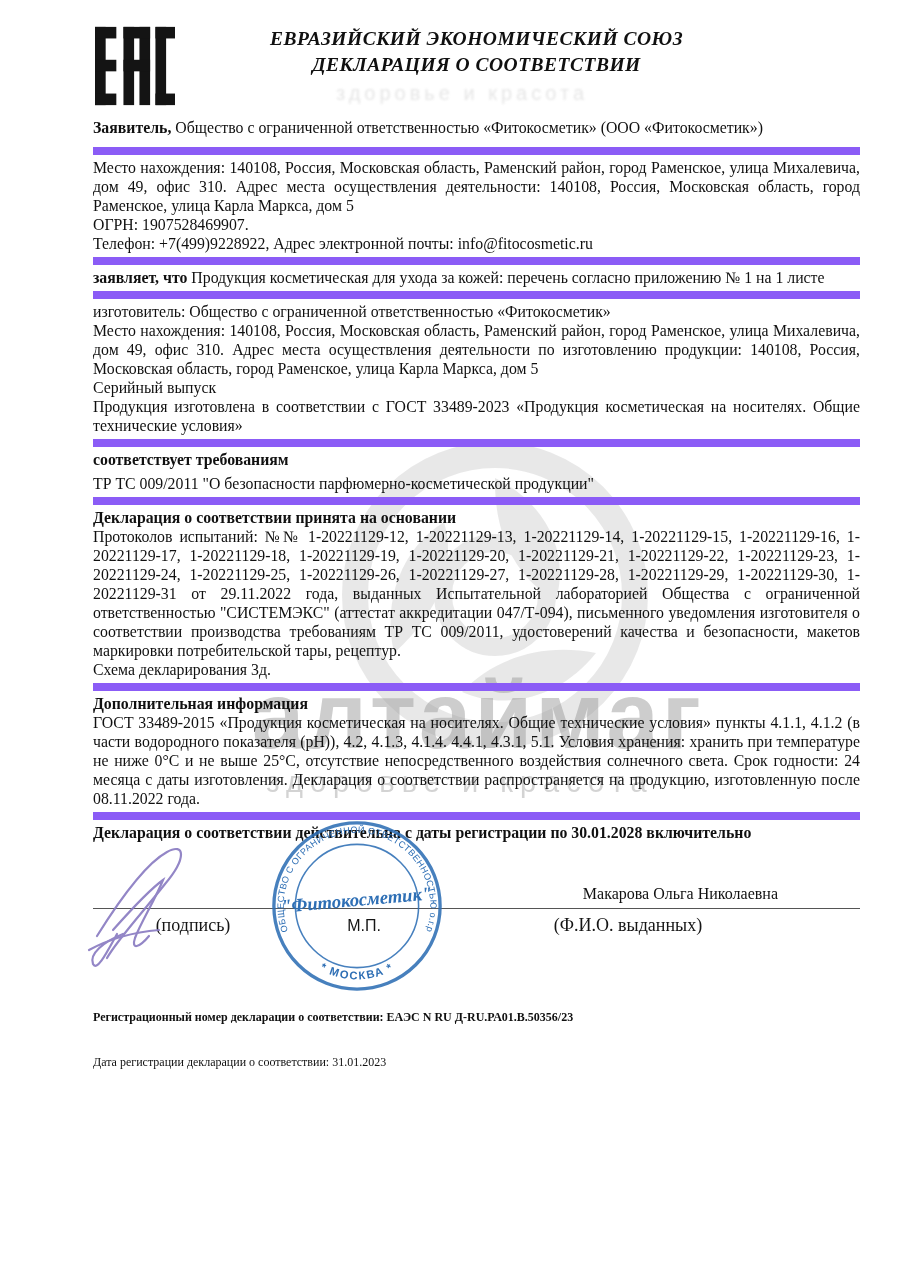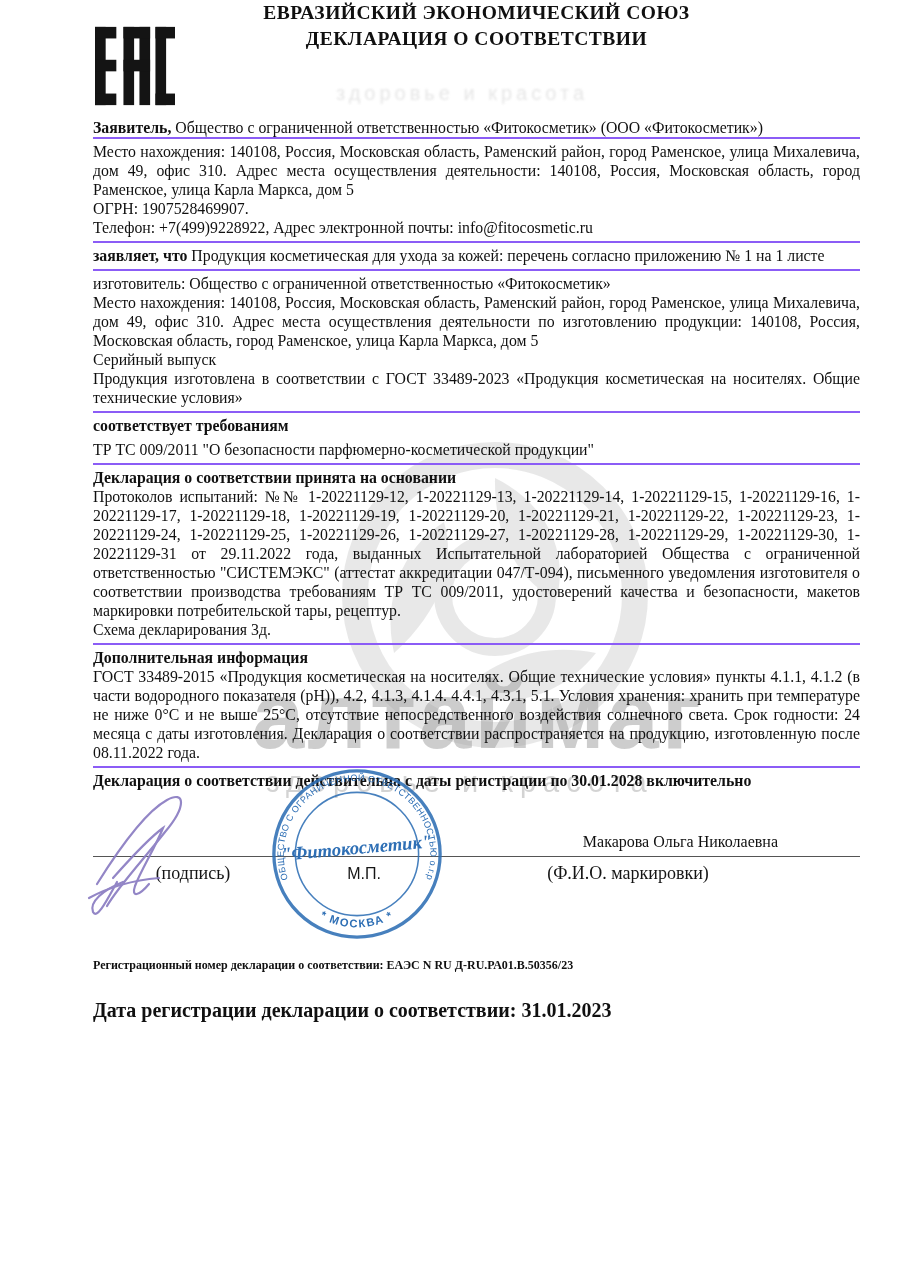--- a/index.html
+++ b/index.html
@@ -25,39 +25,39 @@
     font-family:"Liberation Sans",sans-serif;font-size:29px;letter-spacing:7px;
     color:#a8a8a8;opacity:.5;transform:translateX(10px);
   }
   
   .content{
     position:absolute;left:93px;top:0;width:767px;z-index:2;
     font-size:15.8px;line-height:19px;
   }
   .hdr{position:relative;height:112px;}
   .eac{position:absolute;left:2px;top:22px;}
-  .titles{text-align:center;font-weight:bold;font-size:19.5px;line-height:26px;letter-spacing:.5px;}
-  .p-applicant{margin:6px 0 0;}
-  .sec{border-top:2px solid #8b5cf6;padding:3px 0 4px;}
+  .titles{padding-top:26px;text-align:center;font-weight:bold;font-size:19.5px;line-height:26px;letter-spacing:.5px;font-style:italic;}
+  .p-applicant{margin:6px 0 0;padding-bottom:10px;}
+  .sec{border-top:8px solid #8b5cf6;padding:3px 0 4px;}
   .just{text-align:justify;}
   .b{font-weight:bold;}
   .gap-top{margin-top:5px;}
   .validity{font-weight:bold;}
   
   .sigblock{position:relative;height:152px;z-index:3;}
   .sig-line{position:absolute;left:0;right:0;top:62px;border-top:1.6px solid #555;}
   .sig-svg{position:absolute;left:-10px;top:-8px;z-index:4;}
   .stamp-svg{position:absolute;left:176px;top:-28px;z-index:4;}
   .cap{position:absolute;top:70px;font-size:18px;text-align:center;color:#151515;}
   .cap-sign{left:38px;width:124px;}
   .cap-mp{left:236px;width:70px;font-family:"Liberation Sans",sans-serif;font-size:16px;}
   .fio-name{position:absolute;left:385px;top:38px;width:300px;text-align:right;font-size:16px;}
   .cap-fio{left:400px;width:270px;}
   .reg-line{margin:10px 0 0;font-weight:bold;font-size:12px;}
-  .date-line{margin:26px 0 0;font-weight:bold;font-size:20px;}
+  .date-line{margin:26px 0 0;font-weight:normal;font-size:12px;}
 </style>
 </head>
 <body>
 
 <div class="page">
 
   <div class="wm wm-top">здоровье и красота</div>
   <div class="wm wm-emblem">
     <svg width="330" height="330" viewBox="0 0 330 330">
       <g fill="none" stroke="#8f8f8f">
@@ -172,20 +172,20 @@
           <text font-family="Liberation Sans, sans-serif" font-size="11.5" font-weight="bold" fill="#2e6fb5" letter-spacing="1.5" text-anchor="middle">
             <textPath href="#stamp-bottom-arc" startOffset="50%">* МОСКВА *</textPath>
           </text>
           <text x="90" y="90" text-anchor="middle" font-family="Liberation Serif, serif" font-size="19" font-weight="bold" font-style="italic" fill="#2e6fb5" transform="rotate(-5 90 88)">"Фитокосметик"</text>
         </svg>
       </div>
 
       <div class="cap cap-sign">(подпись)</div>
       <div class="cap cap-mp">М.П.</div>
       <div class="fio-name">Макарова Ольга Николаевна</div>
-      <div class="cap cap-fio">(Ф.И.О. маркировки)</div>
+      <div class="cap cap-fio">(Ф.И.О. выданных)</div>
     </div>
 
     <p class="reg-line">Регистрационный номер декларации о соответствии: ЕАЭС N RU Д-RU.РА01.В.50356/23</p>
     <p class="date-line">Дата регистрации декларации о соответствии: 31.01.2023</p>
 
   </div>
 </div>
 
 </body></html>

